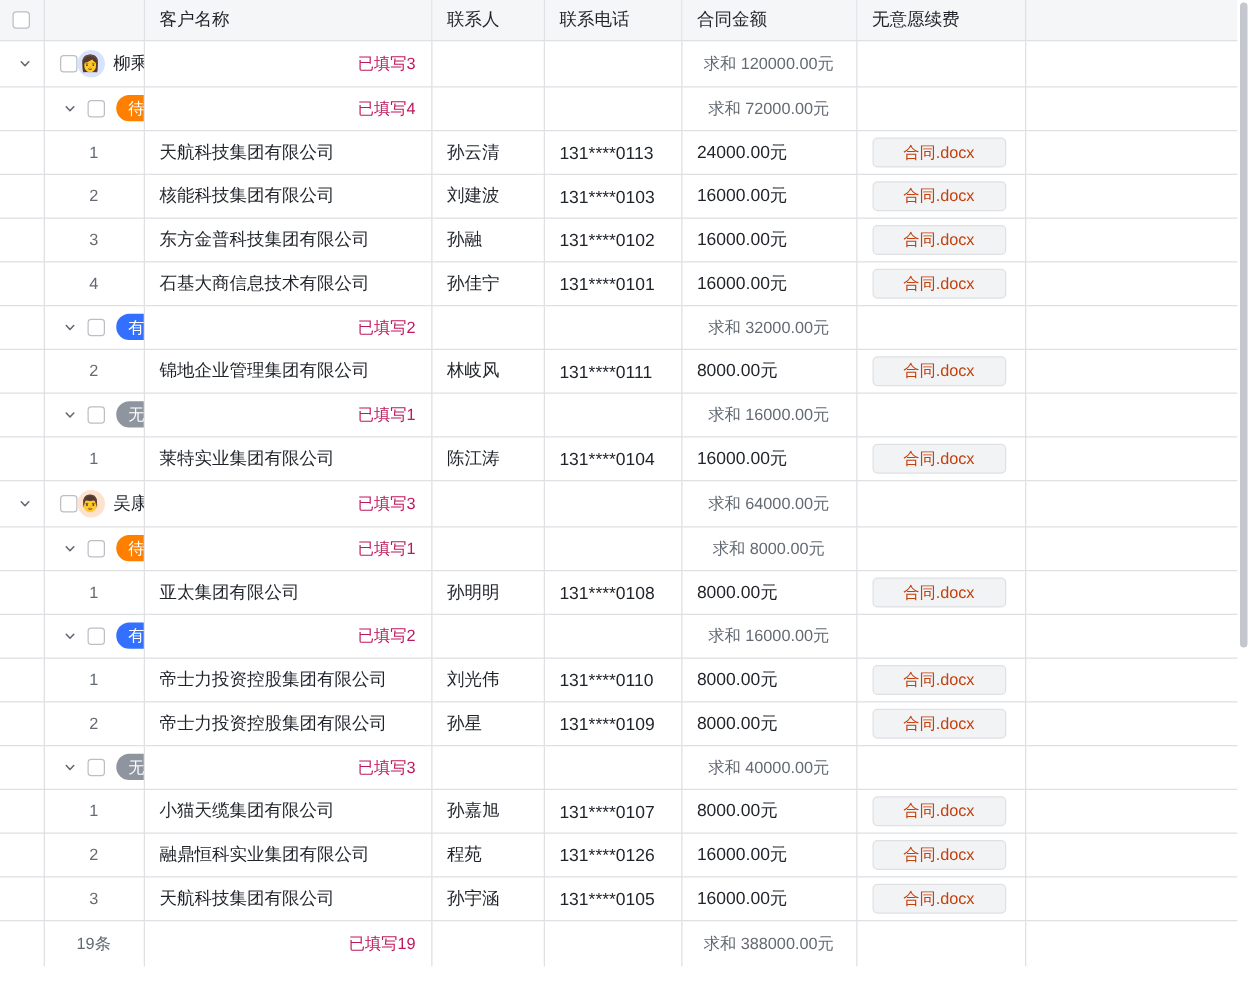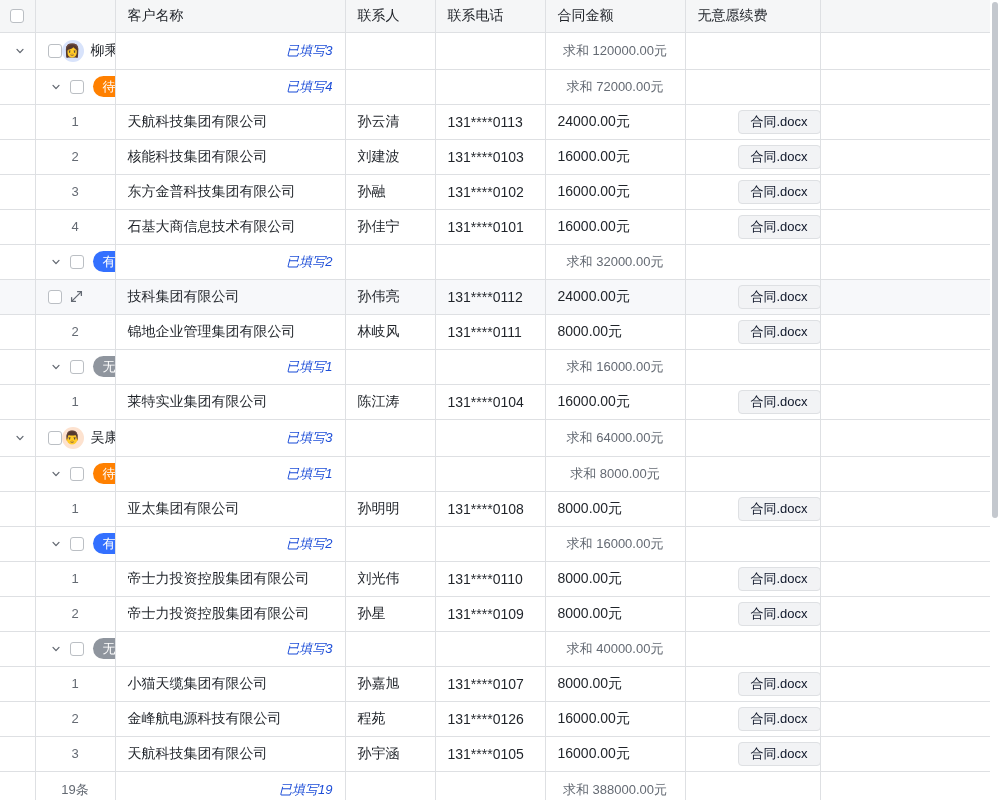--- a/index.html
+++ b/index.html
@@ -89,37 +89,36 @@
     border-radius: 11px;
     padding: 2px 10px;
     font-size: 13px;
     color: #fff;
     line-height: 17px;
   }
   .tag.orange { background: #ff8000; }
   .tag.blue   { background: #3370ff; }
   .tag.gray   { background: #8f959e; }
 
-  .filled { color: #1d4ed8; font-size: 13px; font-style: italic; }
+  .filled { color: #be185d; font-size: 13px; }
   .filled-cell { text-align: right; }
 
   .sum { color: #646a73; font-size: 13px; text-align: center; }
   .amount { text-align: left; font-size: 14px; }
 
   .idx { color: #646a73; font-size: 13px; text-align: center; }
 
   .attach {
     display: inline-block;
     background: #f2f3f5;
     border: 1px solid #dee0e3;
     border-radius: 4px;
-    padding: 2px 12px;
+    padding: 2px 24px;
     font-size: 13px;
-    color: #0f172a;
-    margin-left: 40px;
+    color: #c2410c;
   }
 
   tr.hovered td { background: #f7f8fa; }
   .expand-icon {
     width: 18px; height: 18px; margin-left: 6px;
     display: inline-flex; align-items: center; justify-content: center;
     color: #646a73; font-size: 12px;
   }
 
   
@@ -288,41 +287,20 @@
         <td class="filled-cell">
           <span class="filled">已填写</span><span class="filled num">2</span>
         </td>
         <td></td>
         <td></td>
         <td class="sum">求和 32000.00元</td>
         <td></td>
         <td class="nb-right"></td>
       </tr>
 
-      <tr class="row-data hovered">
-        <td></td>
-        <td>
-          <div class="cellflex" style="justify-content:flex-start">
-            <span class="chk"></span>
-            <span class="expand-icon">
-              <svg width="13" height="13" viewBox="0 0 12 12">
-                  <path d="M7 1.5h3.5V5" fill="none" stroke="#646a73" stroke-width="1.2" stroke-linecap="round"></path>
-                  <path d="M5 10.5H1.5V7" fill="none" stroke="#646a73" stroke-width="1.2" stroke-linecap="round"></path>
-                  <path d="M10.3 1.7L1.7 10.3" fill="none" stroke="#646a73" stroke-width="1.2" stroke-linecap="round"></path>
-                </svg>
-            </span>
-          </div>
-        </td>
-        <td>技科集团有限公司</td>
-        <td>孙伟亮</td>
-        <td>131****0112</td>
-        <td class="amount">24000.00元</td>
-        <td><span class="attach">合同.docx</span></td>
-        <td class="nb-right"></td>
-      </tr>
 
       <tr class="row-data">
         <td></td>
         <td class="idx">2</td>
         <td>锦地企业管理集团有限公司</td>
         <td>林岐风</td>
         <td>131****0111</td>
         <td class="amount">8000.00元</td>
         <td><span class="attach">合同.docx</span></td>
         <td class="nb-right"></td>
@@ -496,21 +474,21 @@
         <td>小猫天缆集团有限公司</td>
         <td>孙嘉旭</td>
         <td>131****0107</td>
         <td class="amount">8000.00元</td>
         <td><span class="attach">合同.docx</span></td>
         <td class="nb-right"></td>
       </tr>
       <tr class="row-data">
         <td></td>
         <td class="idx">2</td>
-        <td>金峰航电源科技有限公司</td>
+        <td>融鼎恒科实业集团有限公司</td>
         <td>程苑</td>
         <td>131****0126</td>
         <td class="amount">16000.00元</td>
         <td><span class="attach">合同.docx</span></td>
         <td class="nb-right"></td>
       </tr>
       <tr class="row-data">
         <td></td>
         <td class="idx">3</td>
         <td>天航科技集团有限公司</td>

